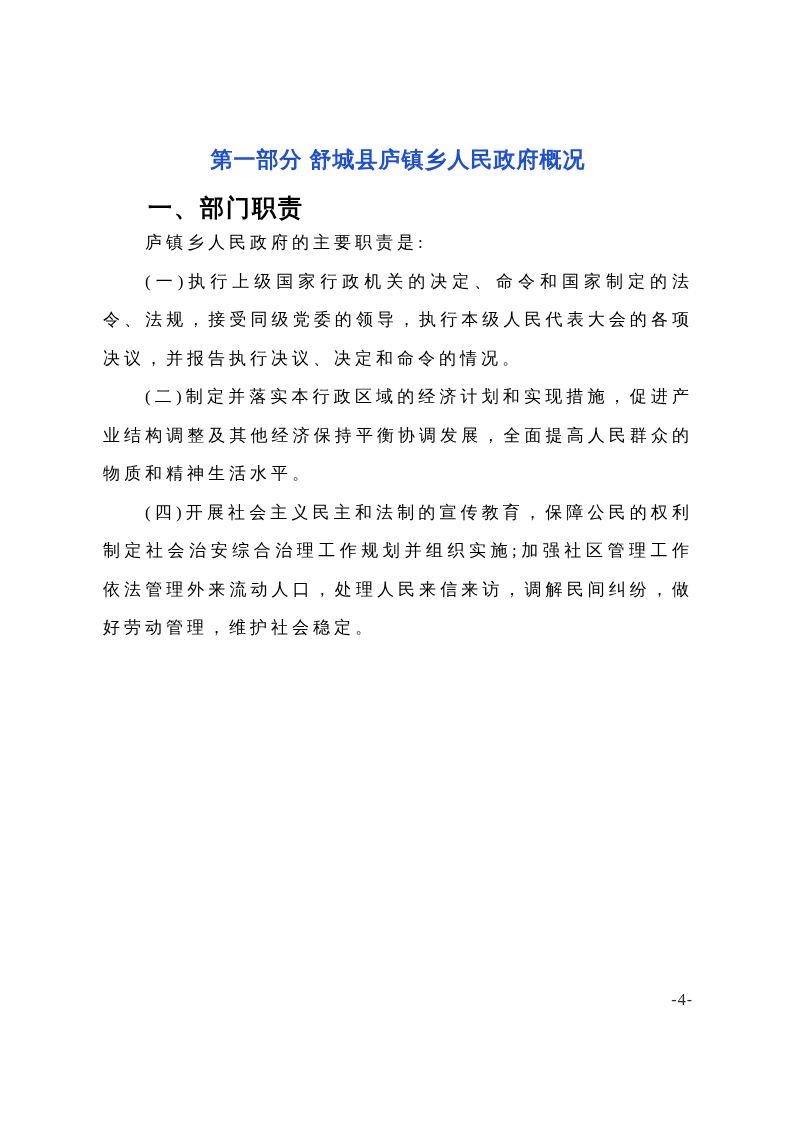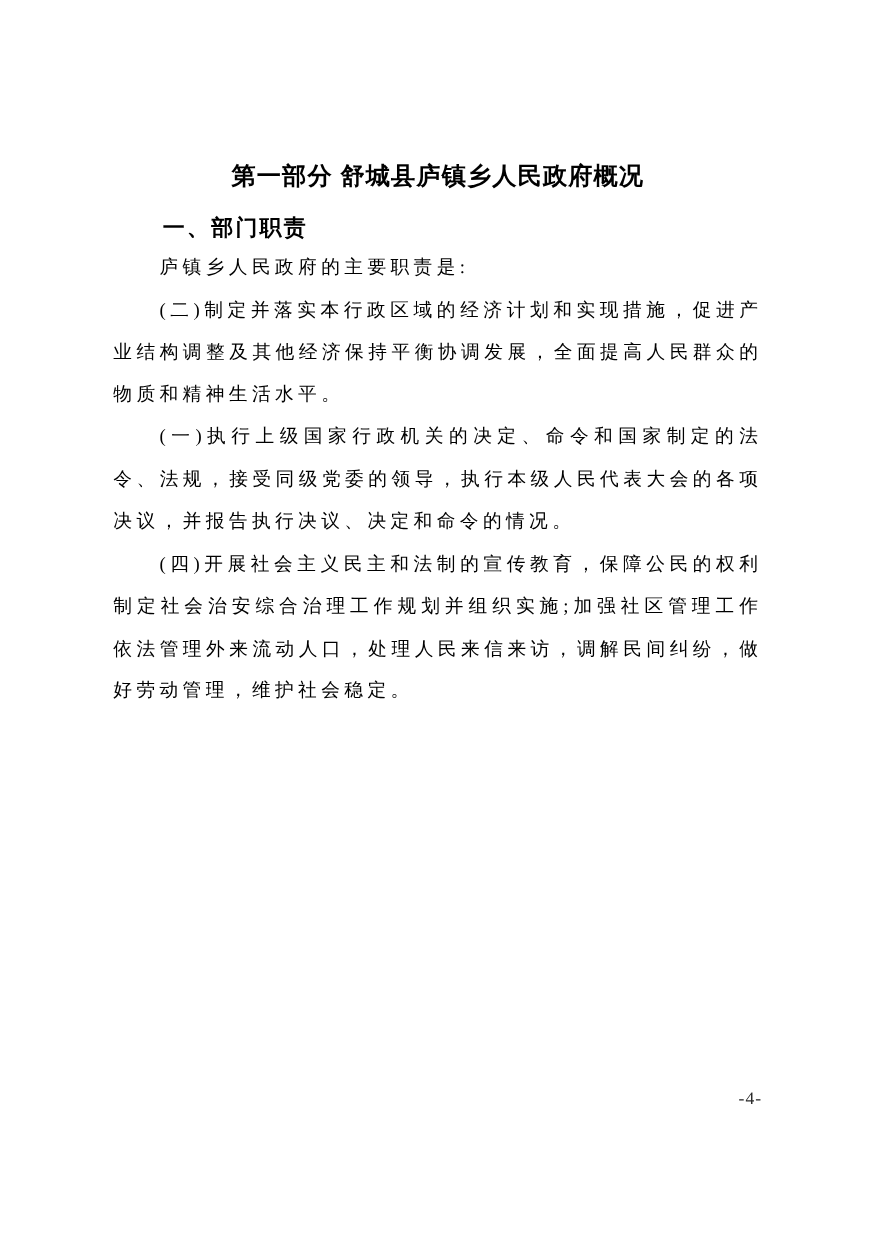--- a/index.html
+++ b/index.html
@@ -21,28 +21,28 @@
     padding: 0 100px 0 103px; 
   }
   .doc-title {
     margin: 146px 0 0 0;
     text-align: center;
     font-family: "Liberation Sans", "DejaVu Sans", sans-serif;
     font-weight: bold;
     font-size: 22px;
     line-height: 27px;
     letter-spacing: 1px;
-    color: #000000;
+    color: #1d4ed8;
     white-space: nowrap;
   }
   .section-heading {
     margin: 24px 0 0 45px;
     font-family: "Liberation Sans", "DejaVu Sans", sans-serif;
     font-weight: bold;
-    font-size: 20px;
+    font-size: 24px;
     line-height: 22px;
     letter-spacing: 2px;
     color: #000000;
   }
   .body-text {
     margin-top: 5px;
   }
   .para {
     margin: 0;
     padding: 0;
@@ -69,21 +69,21 @@
 
 <div class="page">
   <div class="doc-content">
 
     <h1 class="doc-title">第一部分 舒城县庐镇乡人民政府概况</h1>
 
     <h2 class="section-heading">一、部门职责</h2>
 
     <div class="body-text">
       <p class="para">庐镇乡人民政府的主要职责是:</p>
+      <p class="para">(一)执行上级国家行政机关的决定、命令和国家制定的法令、法规，接受同级党委的领导，执行本级人民代表大会的各项决议，并报告执行决议、决定和命令的情况。</p>
       <p class="para">(二)制定并落实本行政区域的经济计划和实现措施，促进产业结构调整及其他经济保持平衡协调发展，全面提高人民群众的物质和精神生活水平。</p>
-      <p class="para">(一)执行上级国家行政机关的决定、命令和国家制定的法令、法规，接受同级党委的领导，执行本级人民代表大会的各项决议，并报告执行决议、决定和命令的情况。</p>
       <p class="para">(四)开展社会主义民主和法制的宣传教育，保障公民的权利制定社会治安综合治理工作规划并组织实施;加强社区管理工作依法管理外来流动人口，处理人民来信来访，调解民间纠纷，做好劳动管理，维护社会稳定。</p>
     </div>
 
   </div>
 
   <div class="page-number">-4-</div>
 </div>
 
 </body></html>

